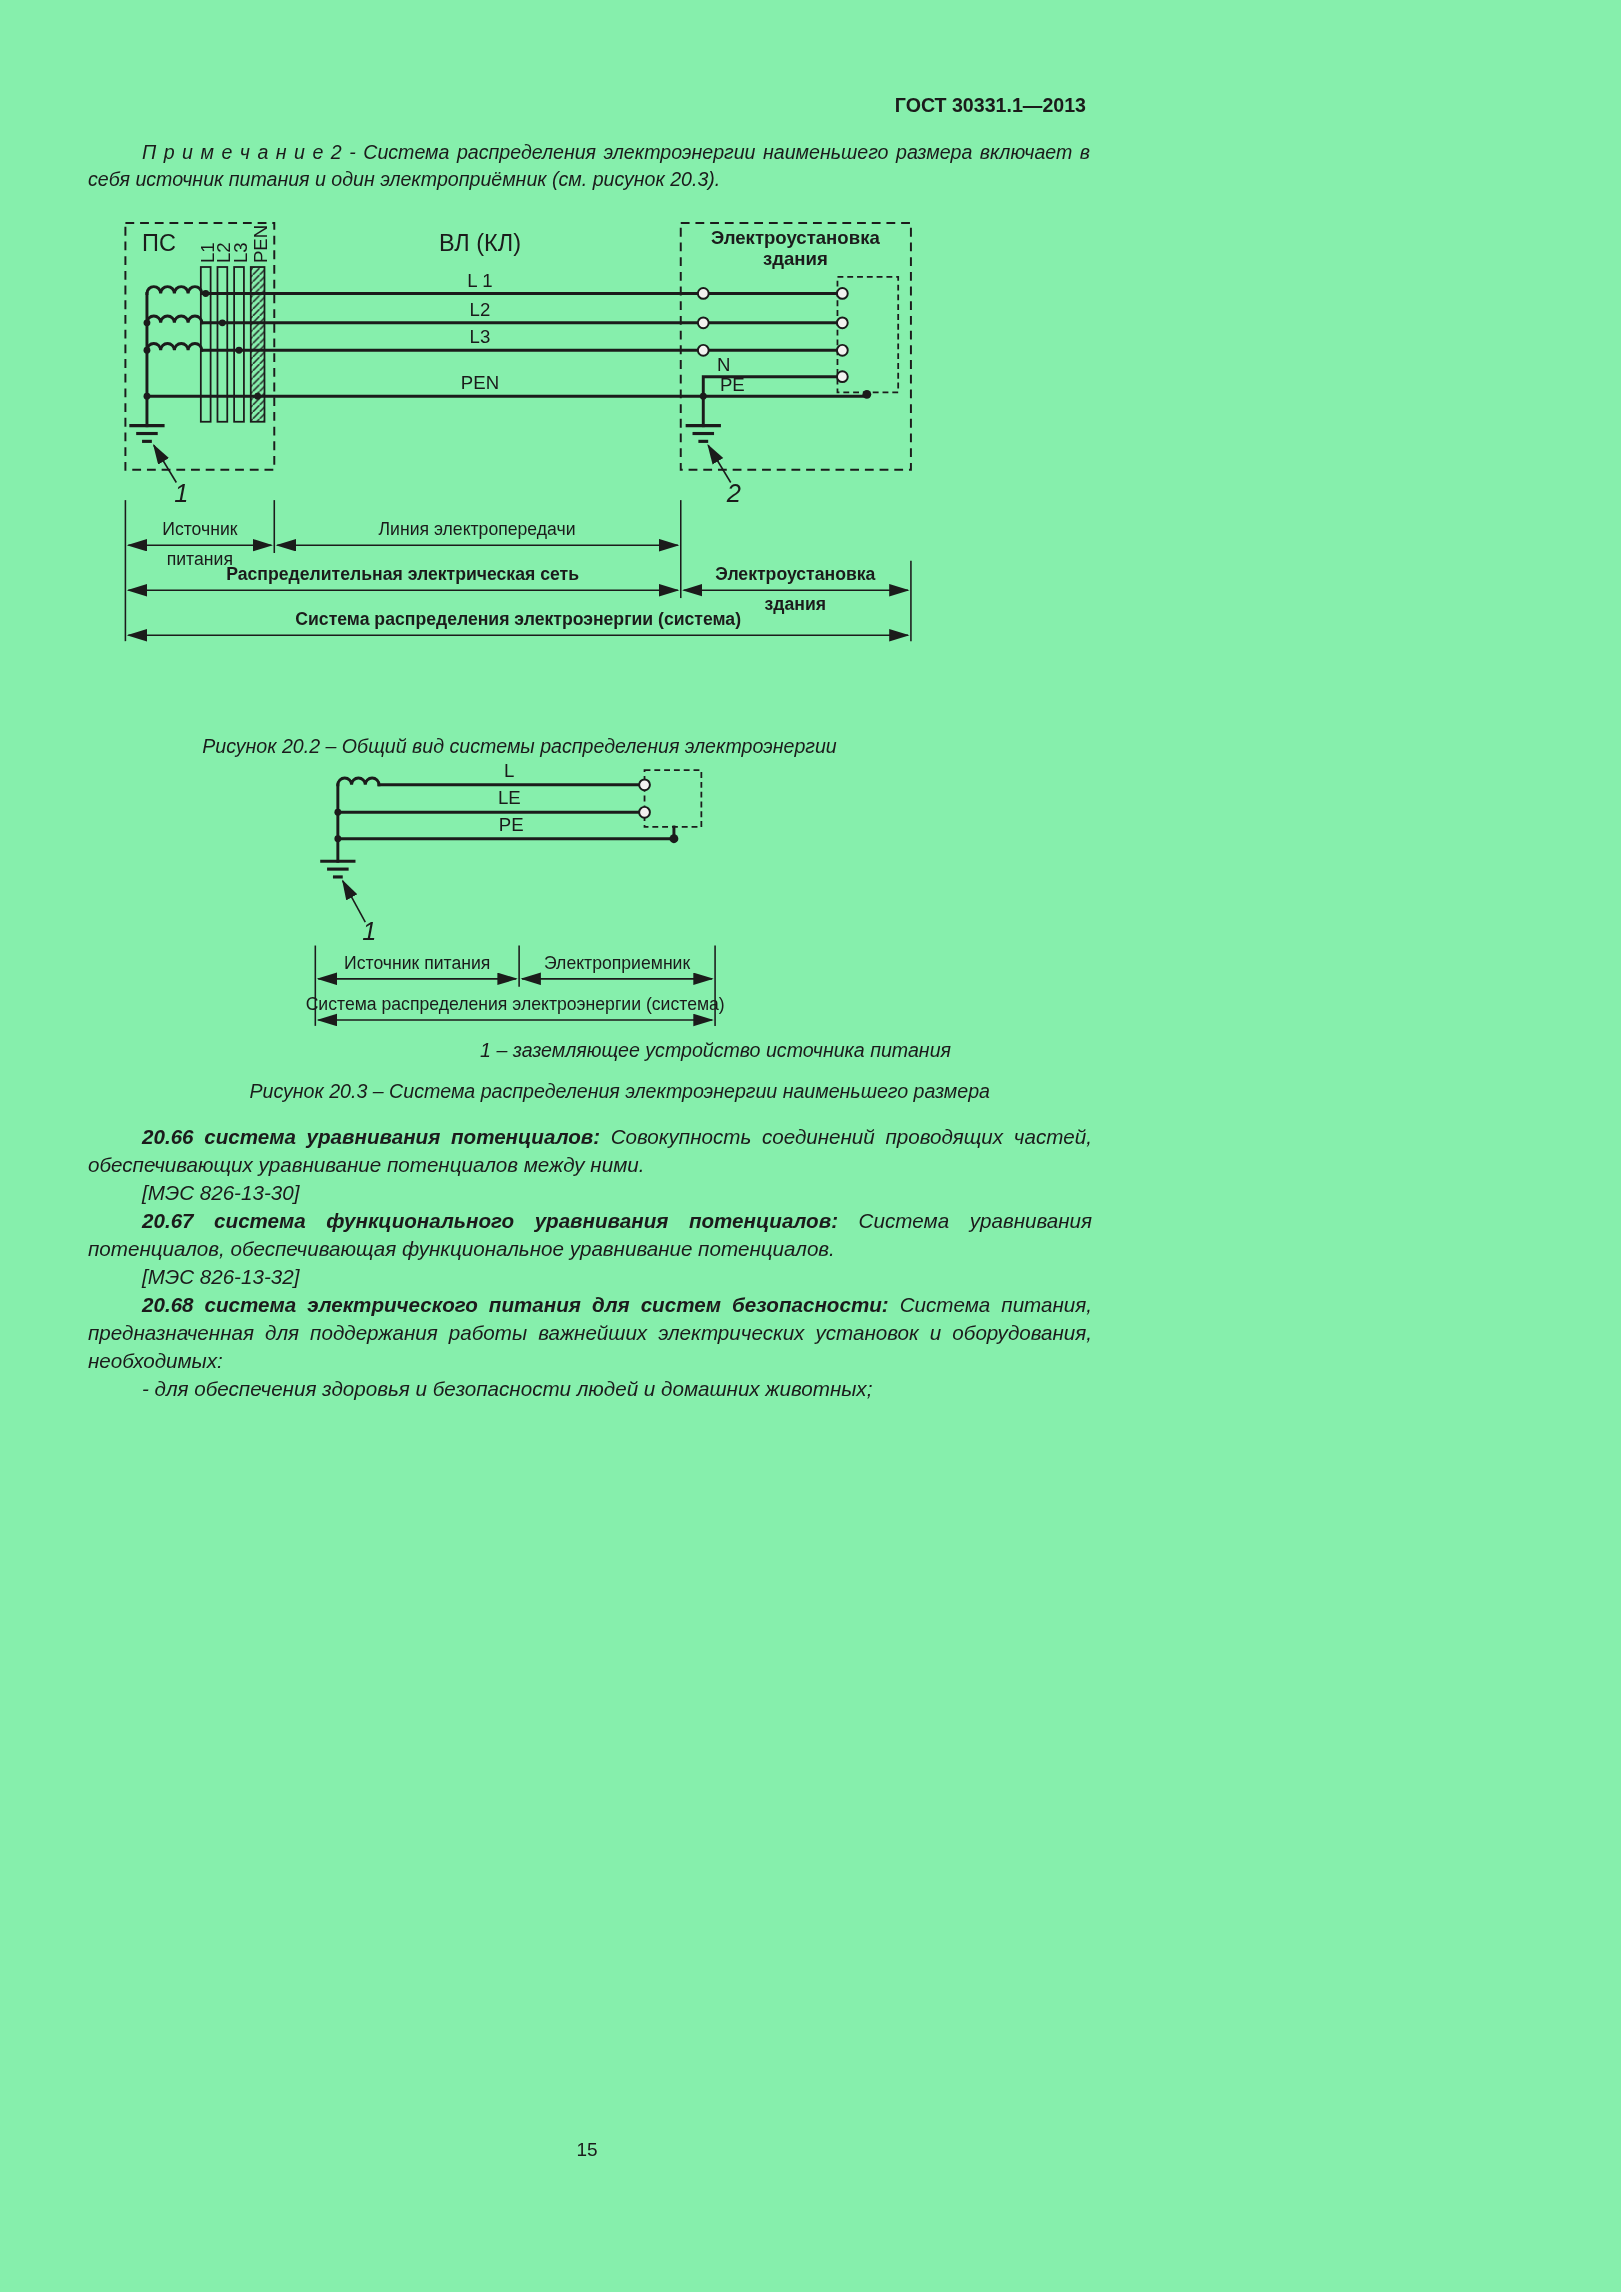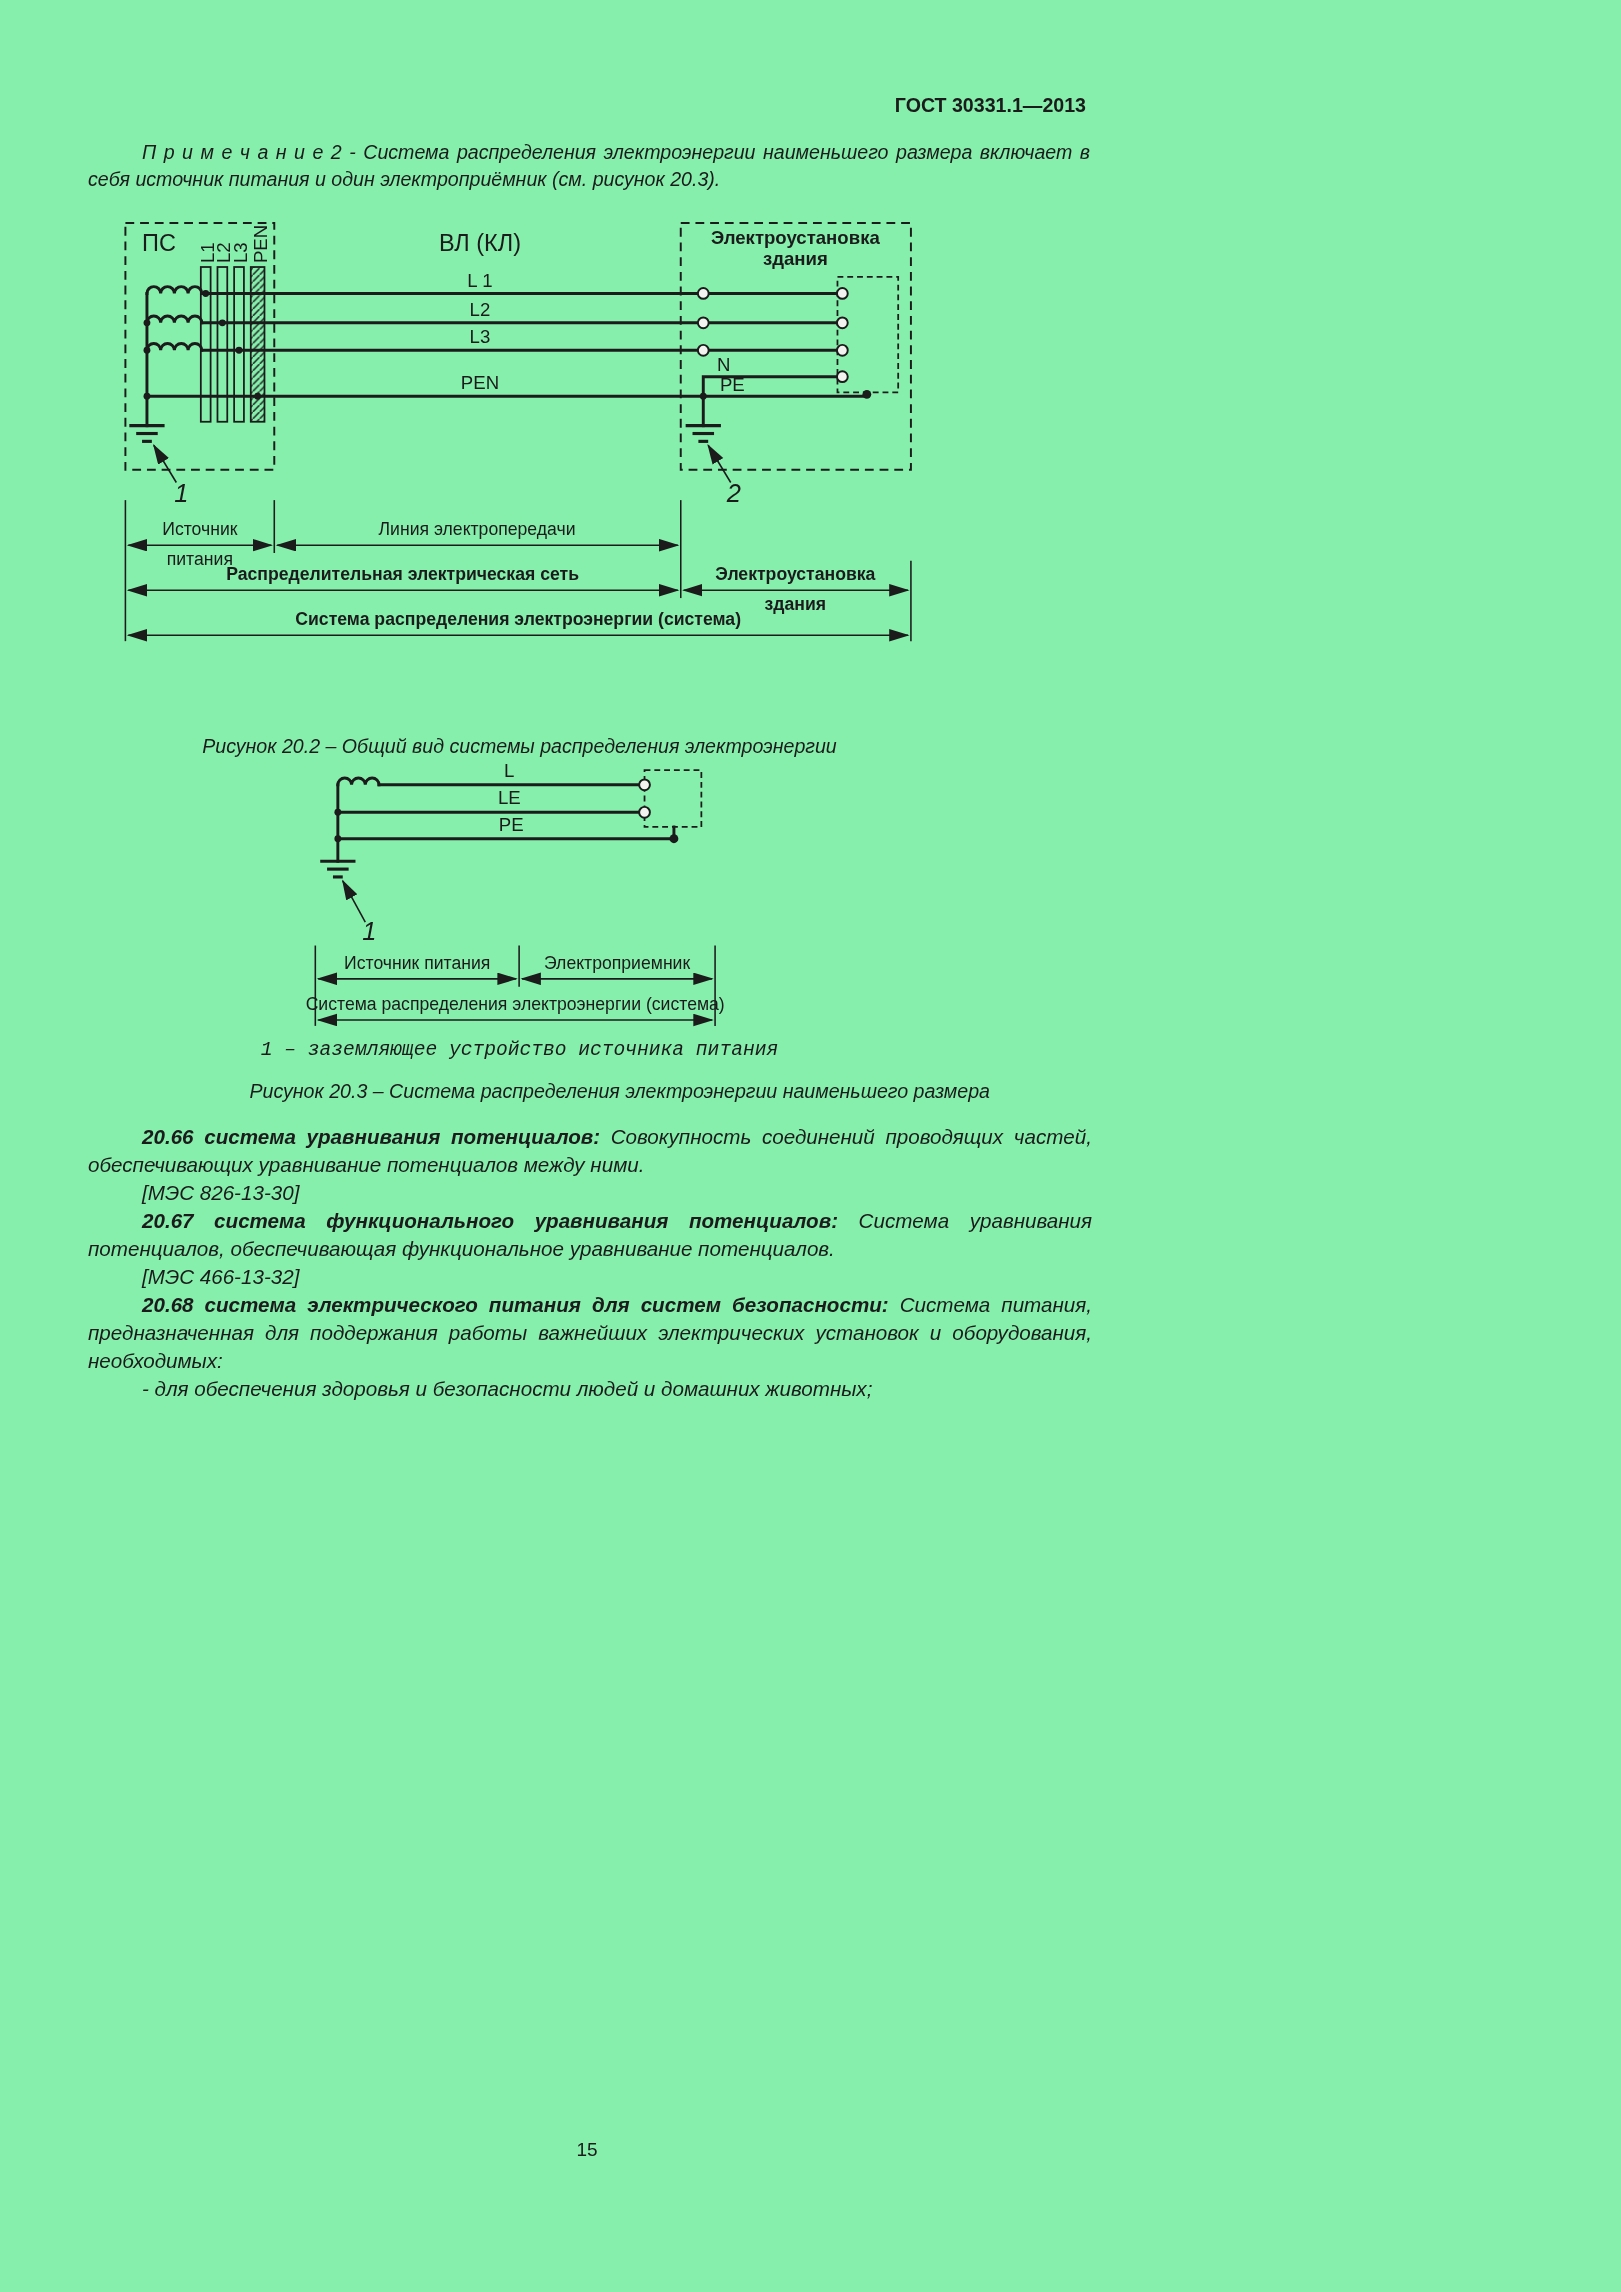--- a/index.html
+++ b/index.html
@@ -18,21 +18,21 @@
     position:absolute; top:139px; left:88px; width:1002px;
     font-style:italic; font-size:19.6px; line-height:27.4px;
     text-align:justify; text-indent:54px;
   }
   .fig-svg { position:absolute; left:88px; }
   #fig202 { top:220px; }
   #fig203 { top:763px; }
   .fig-caption { font-style:italic; font-size:19.6px; line-height:26.5px; }
   #caption202 { position:absolute; top:649px; left:93px; width:980px; text-align:center; }
   #title202   { position:absolute; top:733px; left:88px; width:863px; text-align:center; }
-  #caption203 { position:absolute; top:1037px; left:88px; width:863px; text-align:center;font-family:Liberation Mono, monospace; }
+  #caption203 { position:absolute; top:1037px; left:88px; width:863px; text-align:right; }
   #title203   { position:absolute; top:1078px; left:88px; width:902px; text-align:right; }
   .definitions {
     position:absolute; top:1123px; left:88px; width:1004px;
     font-style:italic; font-size:20.6px; line-height:28px;
   }
   .definitions p { text-align:justify; text-indent:54px; margin:0; }
   .term { font-weight:bold; }
   .page-number {
     position:absolute; top:2139px; left:88px; width:998px;
     text-align:center; font-size:19px;
@@ -236,21 +236,21 @@
     <text class="svg-dim" x="436" y="252" text-anchor="middle">Система распределения электроэнергии (система)</text>
   </svg>
 
   <div id="caption203" class="fig-caption">1 – заземляющее устройство источника питания</div>
   <div id="title203" class="fig-caption">Рисунок 20.3 – Система распределения электроэнергии наименьшего размера</div>
 
   <div class="definitions">
     <p><span class="term">20.66 система уравнивания потенциалов:</span> <span>Совокупность соединений проводящих частей, обеспечивающих уравнивание потенциалов между ними.</span></p>
     <p>[МЭС 826-13-30]</p>
     <p><span class="term">20.67 система функционального уравнивания потенциалов:</span> <span>Система уравнивания потенциалов, обеспечивающая функциональное уравнивание потенциалов.</span></p>
-    <p>[МЭС 466-13-32]</p>
+    <p>[МЭС 826-13-32]</p>
     <p><span class="term">20.68 система электрического питания для систем безопасности:</span> <span>Система питания, предназначенная для поддержания работы важнейших электрических установок и оборудования, необходимых:</span></p>
     <p>- для обеспечения здоровья и безопасности людей и домашних животных;</p>
   </div>
 
   <div class="page-number">15</div>
 
 </div>
 
 
 </body></html>

